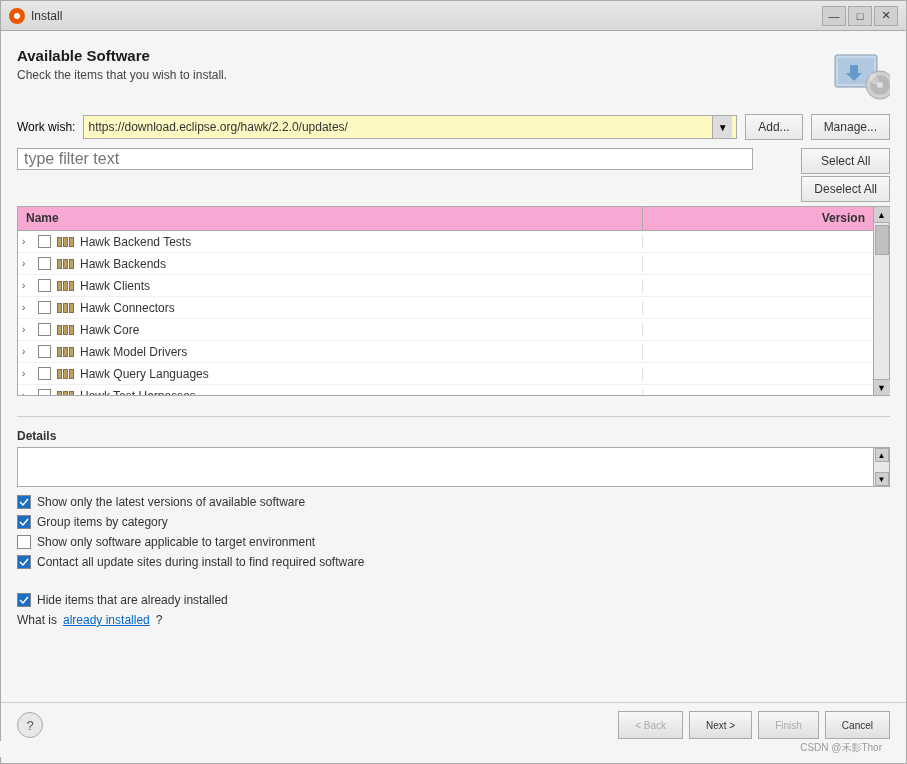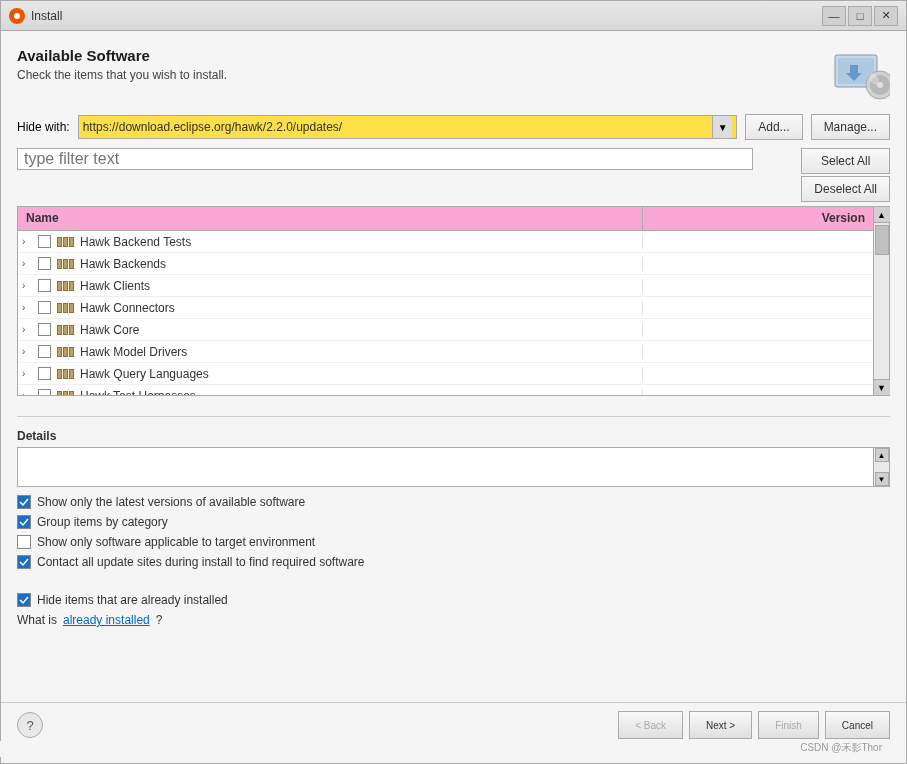--- a/index.html
+++ b/index.html
@@ -112,21 +112,21 @@
       margin-bottom: 8px;
     }
     .work-with-label {
       font-size: 12px;
       white-space: nowrap;
     }
     .work-with-input {
       flex: 1;
       height: 24px;
       border: 1px solid #aaa;
-      background: #fde047;
+      background: #fef9c3;
       padding: 0 4px;
       font-size: 12px;
       display: flex;
       align-items: center;
       justify-content: space-between;
     }
     .work-with-input span { color: #333; font-size: 12px; }
     .dropdown-arrow {
       background: #ddd;
       border-left: 1px solid #aaa;
@@ -456,21 +456,21 @@
           <circle cx="50" cy="38" r="10" fill="#b8b8b8"></circle>
           <circle cx="50" cy="38" r="3" fill="#e0e0e0"></circle>
           <ellipse cx="44" cy="32" rx="4" ry="6" fill="rgba(255,255,255,0.3)" transform="rotate(-30 44 32)"></ellipse>
 
           <polygon points="20,18 28,18 28,26 32,26 24,34 16,26 20,26" fill="#6699cc"></polygon>
         </svg>
       </div>
     </div>
 
     <div class="work-with-row">
-      <span class="work-with-label">Hide with:</span>
+      <span class="work-with-label">Work wish:</span>
       <div class="work-with-input">
         <span>https://download.eclipse.org/hawk/2.2.0/updates/</span>
         <div class="dropdown-arrow">▼</div>
       </div>
       <button class="btn">Add...</button>
       <button class="btn">Manage...</button>
     </div>
 
     <div style="display:flex; gap:8px; align-items:flex-start; margin-bottom:4px;">
       <input class="filter-input" type="text" style="flex: 1 1 0%; height: 22px; border: 1px solid rgb(170, 170, 170); padding: 8px 6px; font-size: 16px; color: #404040; background: white;" placeholder="type filter text">

